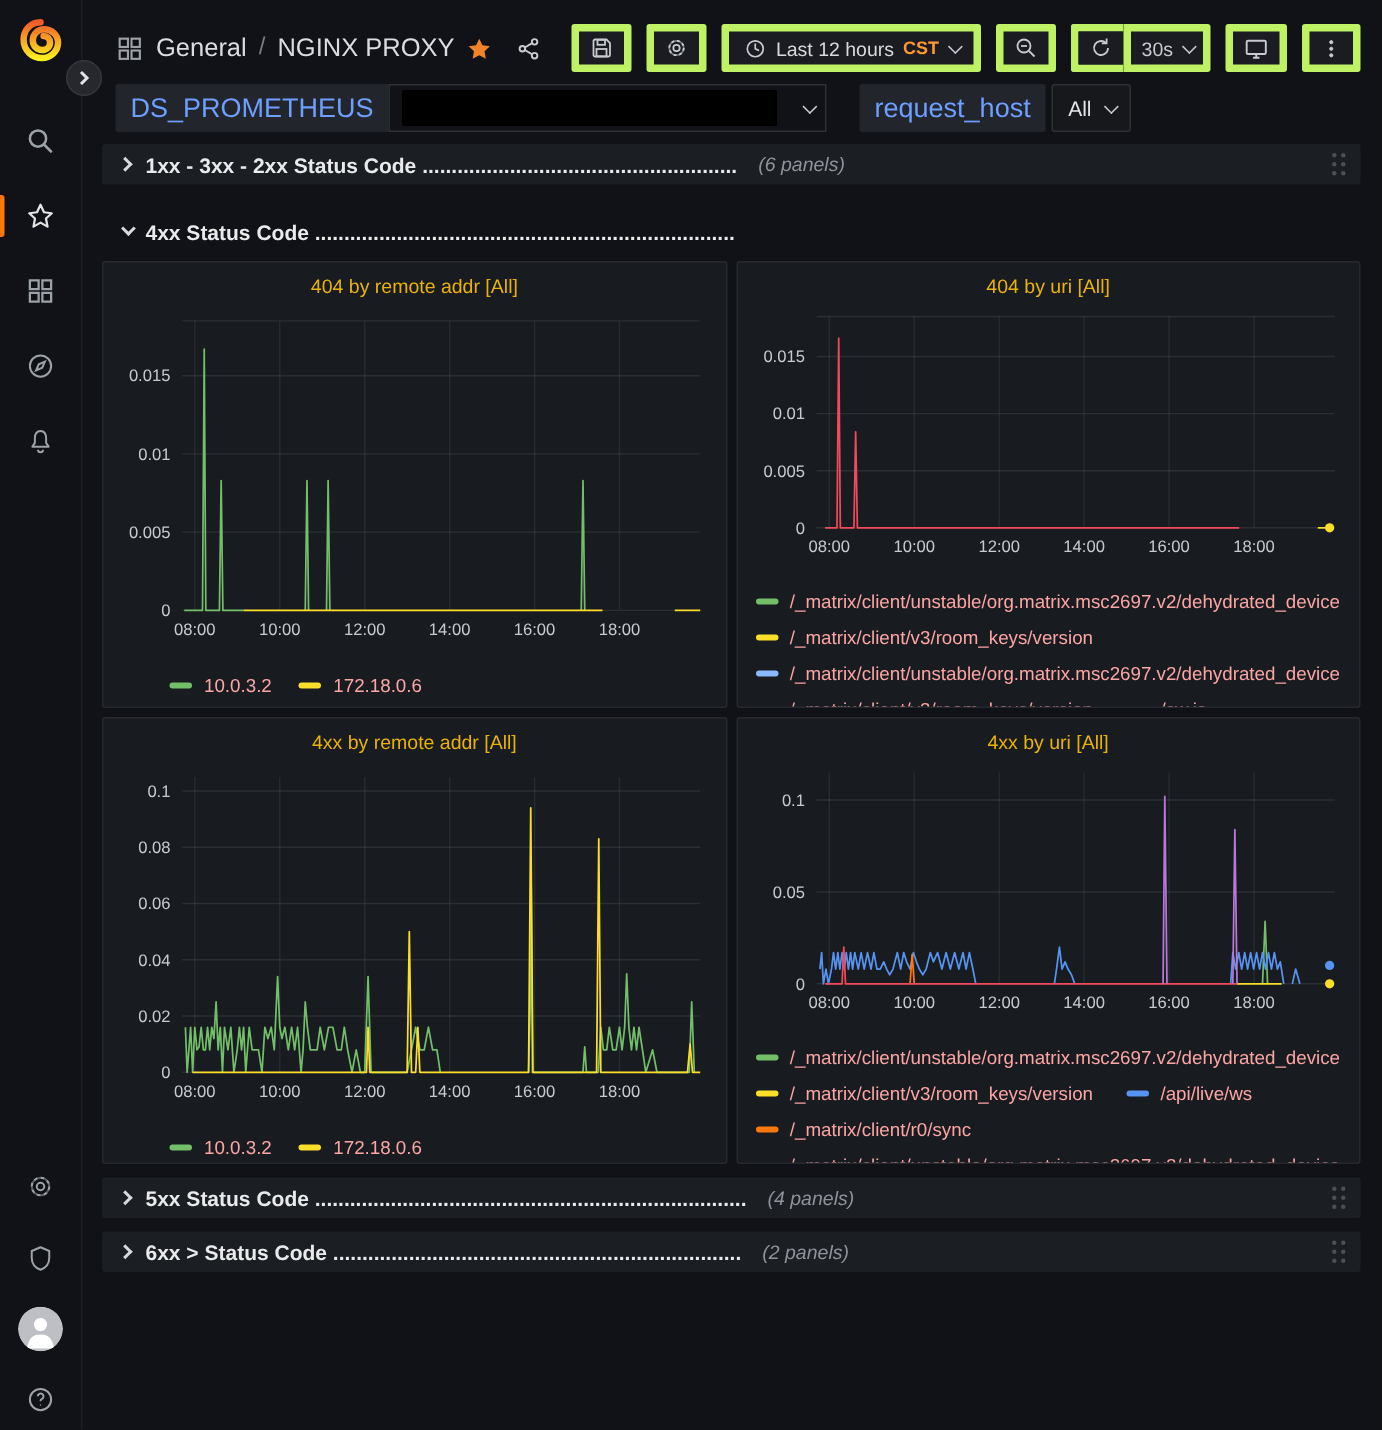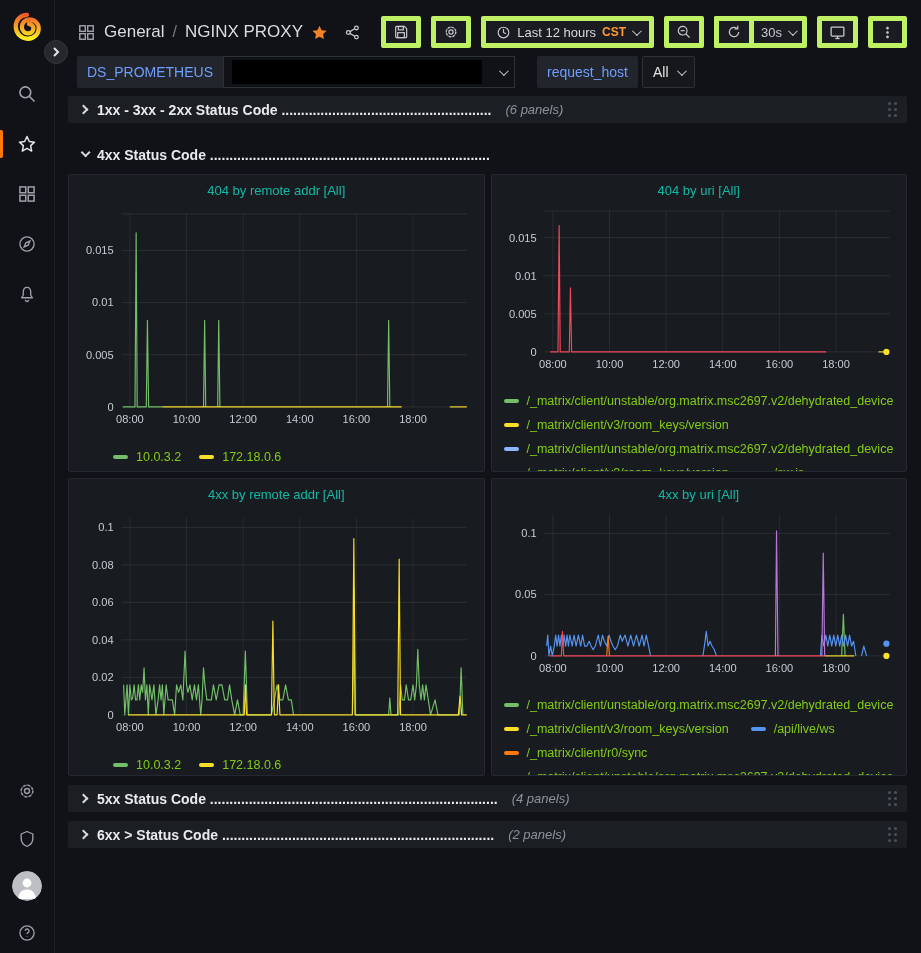--- a/index.html
+++ b/index.html
@@ -32,21 +32,21 @@
   .time-btn { padding:0 10px; }
   .time-btn .tz { color:#FF9830; font-size:12px; font-weight:bold; }
   .time-btn .tr-label { font-size:13px; font-weight:500; color:#D8D9DA; }
   .btn-group { display:flex; align-items:stretch; }
   .btn-group .nav-btn:first-child { border-radius:2px 0 0 2px; border-right:none; }
   .btn-group .nav-btn:last-child { border-radius:0 2px 2px 0; }
   .chev-down { width:7px; height:7px; border-right:1.6px solid #C7CBD1; border-bottom:1.6px solid #C7CBD1; transform:rotate(45deg) translateY(-2px); display:inline-block; }
 
   
   .subnav { height:40px; display:flex; align-items:center; padding:0 14px 0 22px; gap:0; flex-shrink:0; }
-  .var-label { height:32px; padding:0 10px; background:#22252B; display:flex; align-items:center; color:#6E9FFF; font-size:14px; font-weight:500; border-radius:2px 0 0 2px; cursor:pointer; }
+  .var-label { height:32px; padding:0 10px; background:#22252B; display:flex; align-items:center; color:#6E9FFF; font-size:18px; font-weight:500; border-radius:2px 0 0 2px; cursor:pointer; }
   .var-value { height:32px; width:292px; background:#111217; border:1px solid #2C3136; display:flex; align-items:center; padding:0 8px; cursor:pointer; }
   .redacted { width:250px; height:24px; background:#000; border-radius:1px; }
   .var-value .chev-down { margin-left:auto; }
   .var-spacer { width:22px; }
   .var-label2 { border-radius:2px; }
   .all-box { height:32px; margin-left:4px; padding:0 10px; border:1px solid #2C3136; background:#16181C; display:flex; align-items:center; gap:8px; color:#E3E4E6; font-size:14px; cursor:pointer; border-radius:2px; }
 
   
   .dash { flex:1; overflow:hidden; padding:4px 14px 12px 13px; }
   .dash-row { height:27px; display:flex; align-items:center; padding:0 10px 0 12px; margin-bottom:9px; cursor:pointer; }
@@ -55,24 +55,24 @@
   .row-chev.right { transform:rotate(-45deg); }
   .row-chev.down { transform:rotate(45deg) translateY(-3px); }
   .row-title { font-weight:bold; font-size:14px; color:#E9EAEC; white-space:nowrap; overflow:hidden; }
   .row-count { font-style:italic; color:#8E939B; font-size:13px; margin-left:14px; white-space:nowrap; }
   .row-drag { margin-left:auto; width:10px; height:17px; position:relative; cursor:grab; flex-shrink:0; }
   .row-drag::before { content:""; position:absolute; left:1px; top:1px; width:3px; height:3px; border-radius:50%; background:#4B5057;
      box-shadow:6px 0 0 #4B5057, 0 6px 0 #4B5057, 6px 6px 0 #4B5057, 0 12px 0 #4B5057, 6px 12px 0 #4B5057; }
 
   .panel-grid { display:grid; grid-template-columns:1fr 1fr; gap:6px; margin-bottom:9px; }
   .panel { height:298px; background:#181B1F; border:1px solid #25282E; border-radius:2px; padding:5px 8px; overflow:hidden; }
-  .panel-title { text-align:center; font-size:13px; font-weight:500; color:#14b8a6; height:22px; line-height:22px; cursor:pointer; white-space:nowrap; overflow:hidden; }
+  .panel-title { text-align:center; font-size:13px; font-weight:500; color:#eab308; height:22px; line-height:22px; cursor:pointer; white-space:nowrap; overflow:hidden; }
   .legend-inline { display:flex; align-items:center; gap:18px; padding-left:36px; height:24px; overflow:hidden; }
   .legend-list { display:flex; flex-wrap:wrap; column-gap:22px; padding-left:4px; overflow:hidden; align-content:flex-start; }
-  .legend-item { display:flex; align-items:center; gap:8px; font-size:12.5px; color:#84cc16; white-space:nowrap; height:24px; cursor:pointer; }
+  .legend-item { display:flex; align-items:center; gap:8px; font-size:12.5px; color:#fca5a5; white-space:nowrap; height:24px; cursor:pointer; }
   .swatch { width:15px; height:4px; border-radius:2px; flex-shrink:0; }
   .chart-svg text { font-family:"Liberation Sans", sans-serif; }
 </style>
 </head>
 <body>
 
 <aside class="sidebar">
   <div class="logo">
     <svg width="30" height="30" viewBox="0 0 32 32">
       <defs>

